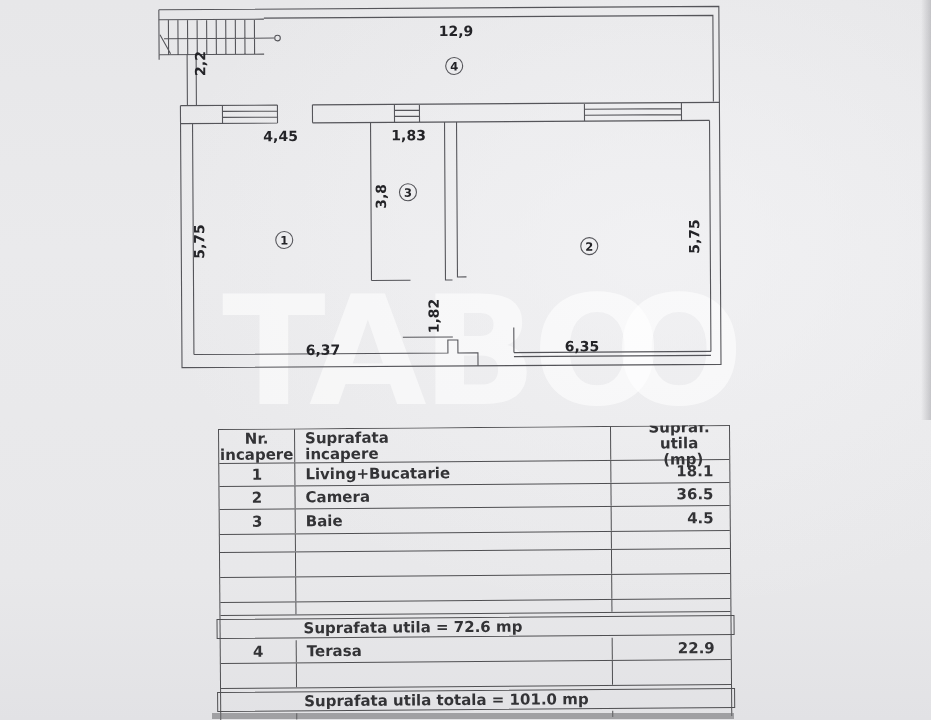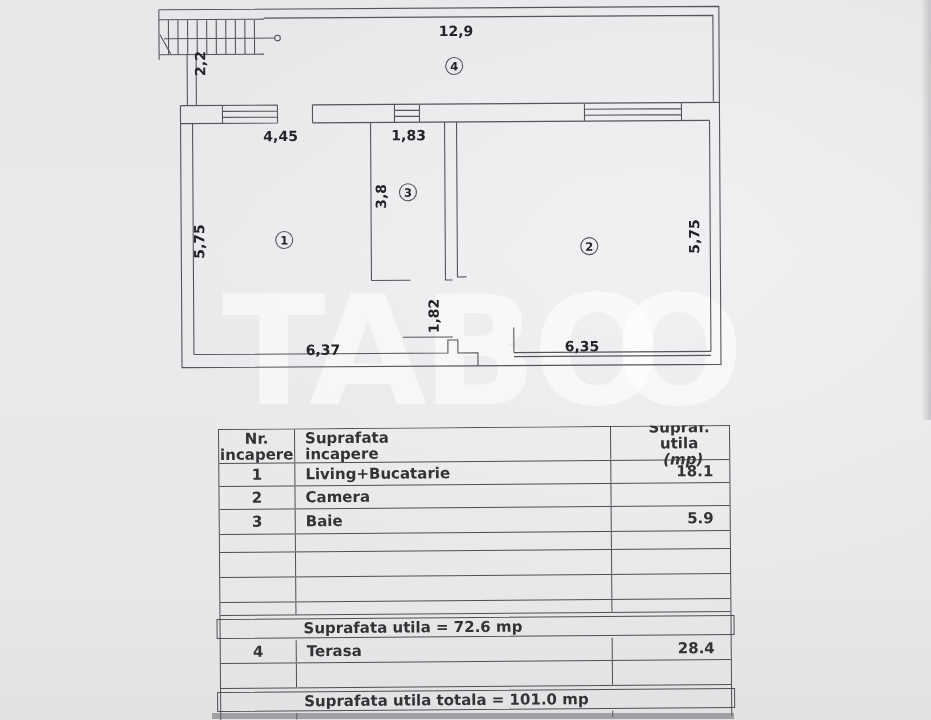--- a/index.html
+++ b/index.html
@@ -44,21 +44,21 @@
   .grid{margin:0 6px;border:1px solid #4f4f52;border-bottom:none;}
   .trow{display:flex;border-bottom:1px solid #4f4f52;box-sizing:border-box;align-items:center;}
   .c1{width:75px;text-align:right;border-right:1px solid #4f4f52;align-self:stretch;
       display:flex;align-items:center;justify-content:center;flex-direction:column;}
   .c2{width:316px;padding-left:10px;border-right:1px solid #4f4f52;align-self:stretch;
       display:flex;align-items:center;box-sizing:border-box;}
   .c3{flex:1;text-align:center;padding-right:16px;align-self:stretch;
       display:flex;align-items:center;justify-content:flex-end;box-sizing:border-box;margin-left:30px;}
   .hrow{height:34px;font-size:15px;line-height:16px;}
   .hrow .c3{flex-direction:column;justify-content:center;align-items:flex-end;padding-right:12px;}
-  .hrow .mp{padding-right:14px;font-style:italic;}
+  .hrow .mp{padding-right:14px;}
   .h23{height:23px;} .h25{height:25px;} .h18{height:18px;} .h16{height:13px;} .h22{height:22px;}
   .merged{
     display:flex;align-items:center;box-sizing:border-box;
     margin:3px -4px 2px;border:1px solid #4f4f52;height:20px;
     padding-left:86px;font-size:15px;
   }
   .bottom-shadow{
     position:absolute;left:212px;top:713px;width:522px;height:6px;z-index:4;
     background:rgba(105,105,110,.55);filter:blur(.6px);
   }
@@ -139,25 +139,26 @@
     </div>
 
     <div class="trow h23">
       <div class="c1">1</div>
       <div class="c2">Living+Bucatarie</div>
       <div class="c3">18.1</div>
     </div>
     <div class="trow h23">
       <div class="c1">2</div>
       <div class="c2">Camera</div>
+      <div class="c3">36.5</div>
     </div>
     <div class="trow h25">
       <div class="c1">3</div>
       <div class="c2">Baie</div>
-      <div class="c3">5.9</div>
+      <div class="c3">4.5</div>
     </div>
 
     <div class="trow h18">
         <div class="c1"></div>
         <div class="c2"></div>
         <div class="c3"></div>
       </div>
     <div class="trow h25">
         <div class="c1"></div>
         <div class="c2"></div>
@@ -174,21 +175,21 @@
         <div class="c3"></div>
       </div>
 
     <div class="merged">
       <span>Suprafata utila = 72.6 mp</span>
     </div>
 
     <div class="trow h23">
       <div class="c1">4</div>
       <div class="c2">Terasa</div>
-      <div class="c3">28.4</div>
+      <div class="c3">22.9</div>
     </div>
     <div class="trow h25">
         <div class="c1"></div>
         <div class="c2"></div>
         <div class="c3"></div>
       </div>
 
     <div class="merged">
       <span>Suprafata utila totala = 101.0 mp</span>
     </div>

